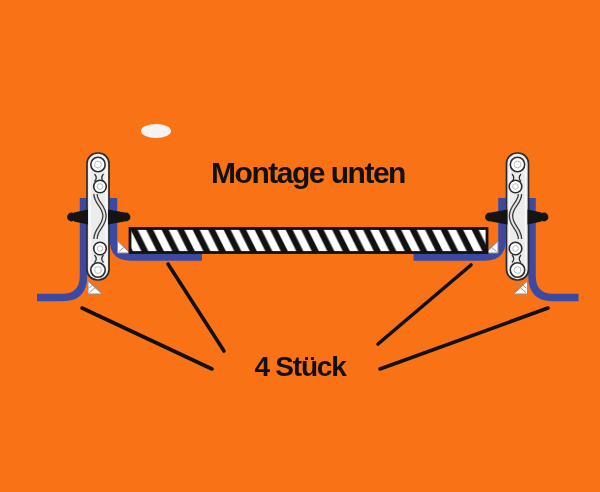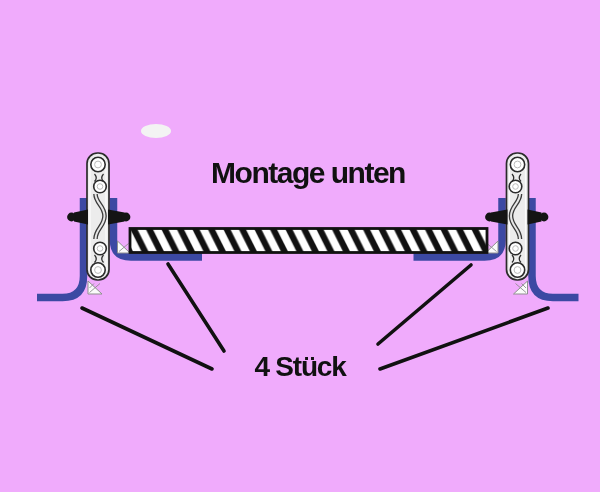--- a/index.html
+++ b/index.html
@@ -1,19 +1,19 @@
 <!DOCTYPE html>
 <html><head>
 <meta charset="utf-8">
 <style>
   html,body{margin:0;padding:0;background:#fff;}
   .stage{
     position:relative;
     width:600px;height:492px;
-    background:#f0abfc;
+    background:#f97316;
     overflow:hidden;
     font-family:"Liberation Sans", sans-serif;
   }
   svg{display:block;}
   .blue-bracket{stroke:#3c49a3;stroke-width:7.5;fill:none;}
   .leader{stroke:#111111;stroke-width:3.6;stroke-linecap:round;}
   .label{
     font-family:"Liberation Sans", sans-serif;
     font-weight:bold;
     fill:#111111;

